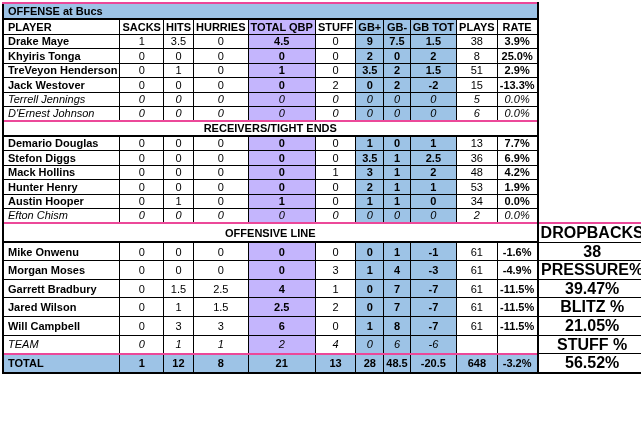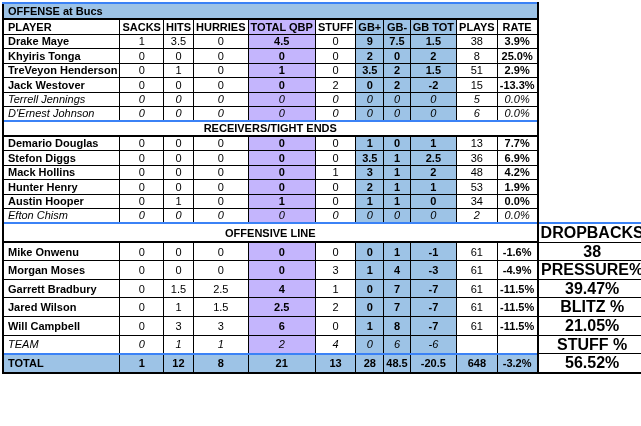--- a/index.html
+++ b/index.html
@@ -14,21 +14,21 @@
   td.blue{background:#9DC3E6;}
   td.title-cell{background:#9DC3E6;text-align:left;padding-left:4px;}
   td.sec{font-weight:700;background:#fff;}
   td.head{font-size:11px;}
   td.side{font-weight:700;font-style:normal;font-size:16px;}
   td.filler{border:none;background:transparent;}
   tr.it td{font-style:italic;font-weight:400;margin-left:16px;}
   tr.it td.side{font-style:normal;font-weight:700;}
   .bl2{border-left:2px solid #000;}
   .br2{border-right:2px solid #000;}
-  .bt2{border-top:2px solid #3b82f6;}
+  .bt2{border-top:2px solid #ec4899;}
   .bb2{border-bottom:2px solid #000;}
   tr.h-title{height:16px;}
   tr.h-sec{height:15px;}
   tr.h-head{height:15px;}
   tr.h-data{height:14.5px;}
   tr.h-total{height:18px;}
 </style>
 </head>
 <body>
 

